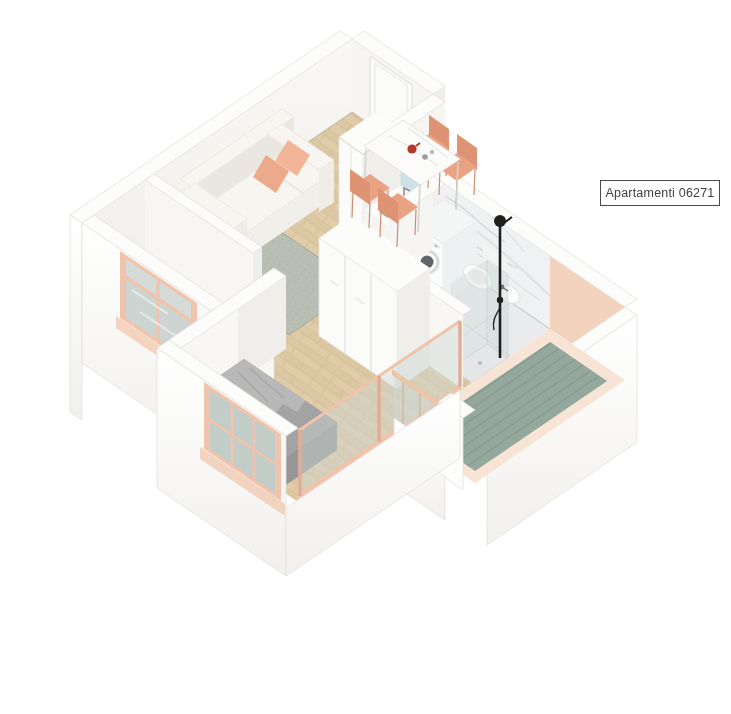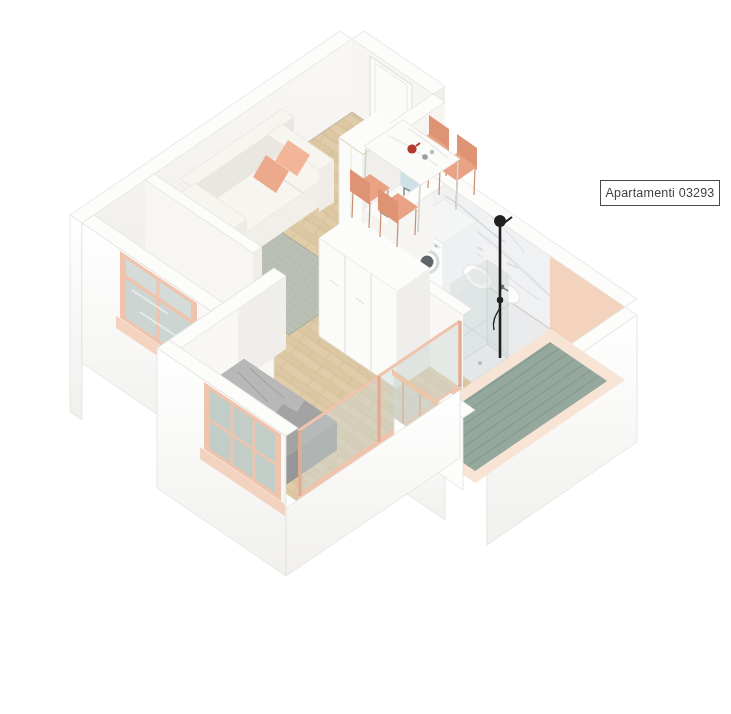--- a/index.html
+++ b/index.html
@@ -271,16 +271,16 @@
         <polygon points="200,447 285,504 285,516 200,459" fill="#f2d3c0"></polygon>
       </g>
     </g>
 
     <polygon points="460,390 286,508 286,576 460,458" fill="url(#gOuter)" stroke="var(--c-edge)" stroke-width="0.8"></polygon>
 
   </g>
 </svg>
 
 <div class="unit-label">
-  <span>Apartamenti 03293</span>
+  <span>Apartamenti 06271</span>
 </div>
 
 </div>
 
 </body></html>

